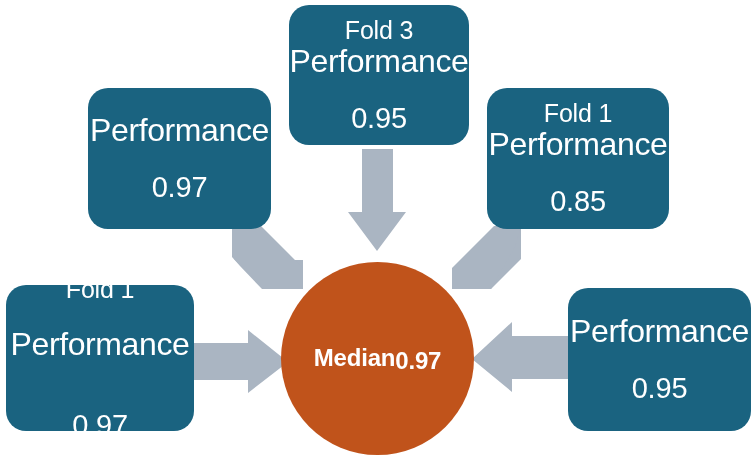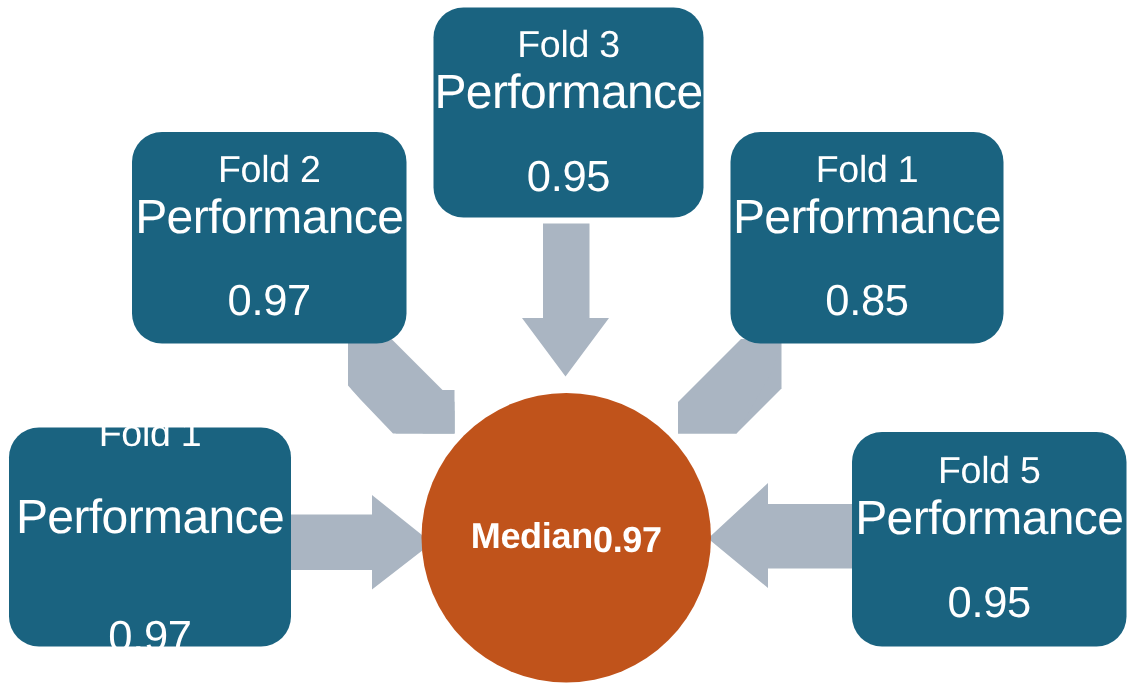--- a/index.html
+++ b/index.html
@@ -119,39 +119,37 @@
     <polygon fill="#aab5c2" points="568,336 512,336 512,322 472,359 512,392 512,379 568,379"></polygon>
   </svg>
 
   <div class="fold-node" id="fold-node-1">
     <div class="fold-title">Fold 1</div>
     <div class="fold-subtitle">Performance</div>
     <div class="fold-value">0.97</div>
   </div>
 
   <div class="fold-node" id="fold-node-2">
-    <div class="fold-title">Fold 2</div>
     <div class="fold-subtitle">Performance</div>
     <div class="fold-value">0.97</div>
   </div>
 
   <div class="fold-node" id="fold-node-3">
     <div class="fold-title">Fold 3</div>
     <div class="fold-subtitle">Performance</div>
     <div class="fold-value">0.95</div>
   </div>
 
   <div class="fold-node" id="fold-node-4">
     <div class="fold-title">Fold 1</div>
     <div class="fold-subtitle">Performance</div>
     <div class="fold-value">0.85</div>
   </div>
 
   <div class="fold-node" id="fold-node-5">
-    <div class="fold-title">Fold 5</div>
     <div class="fold-subtitle">Performance</div>
     <div class="fold-value">0.95</div>
   </div>
 
   <div id="median-node">
     <div class="median-label">Median</div>
     <div class="median-value">0.97</div>
   </div>
 
 </div>

